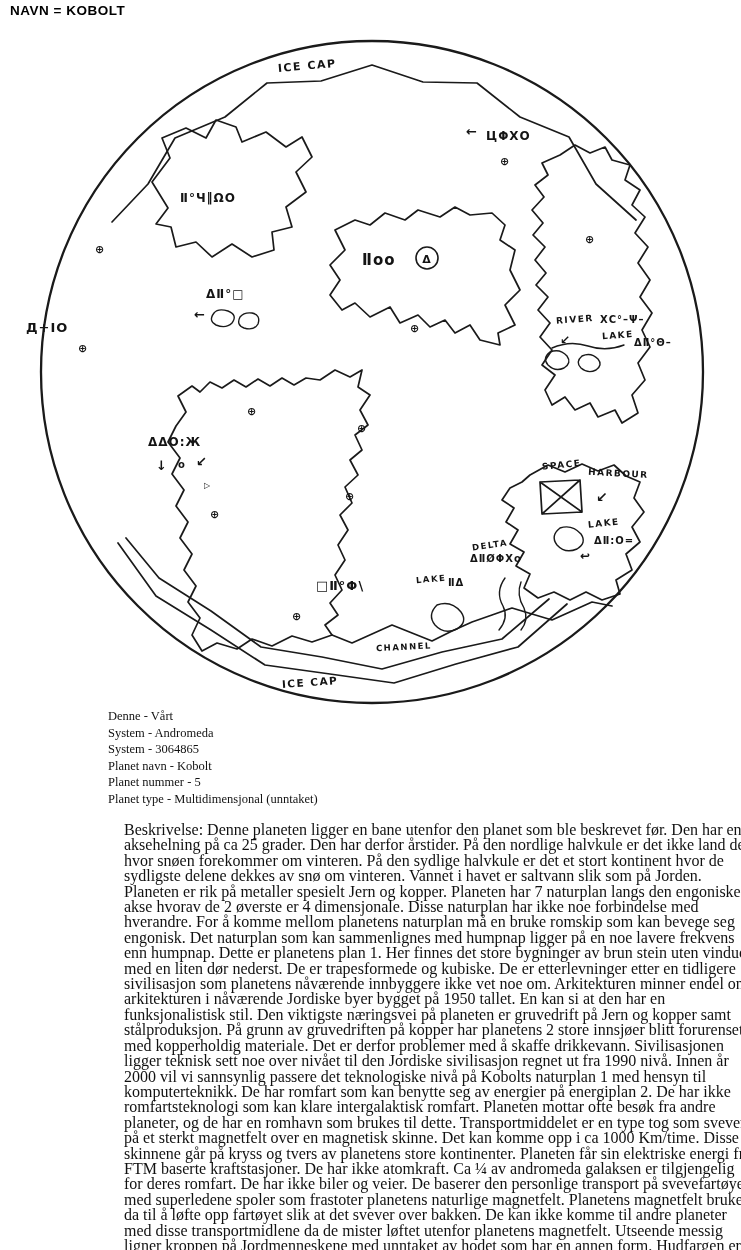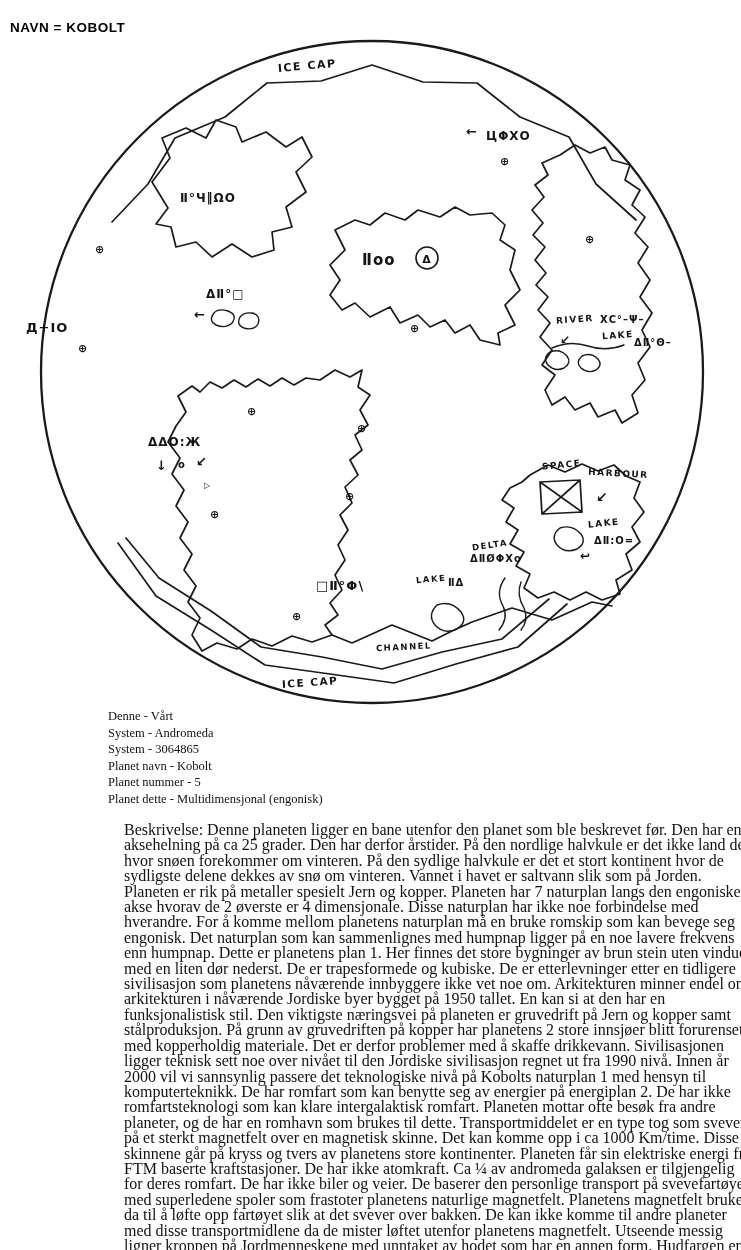--- a/index.html
+++ b/index.html
@@ -1,17 +1,17 @@
 <!DOCTYPE html>
 <html><head>
 <meta charset="utf-8">
 <style>
   html,body{margin:0;padding:0;background:#fff;}
   body{width:741px;height:1250px;position:relative;font-family:"Liberation Serif",serif;color:#111;}
-  .header{position:absolute;left:4px;top:20px;font-family:"Liberation Sans",sans-serif;
+  .header{position:absolute;left:4px;top:3px;font-family:"Liberation Sans",sans-serif;
           font-weight:bold;font-size:13.5px;letter-spacing:.5px;color:#000;padding-left:6px;}
   .mapwrap{position:absolute;left:0;top:30px;width:741px;height:680px;}
   svg text{fill:#141414;}
   .coast{fill:none;stroke:#1a1a1a;stroke-width:1.7;stroke-linejoin:round;stroke-linecap:round;}
   .thin{fill:none;stroke:#1a1a1a;stroke-width:1.4;stroke-linejoin:round;stroke-linecap:round;}
   .hand{font-family:"DejaVu Sans",sans-serif;font-weight:bold;letter-spacing:1.5px;}
   .glyph{font-family:"DejaVu Sans",sans-serif;font-weight:bold;letter-spacing:1px;}
   .mark{font-family:"DejaVu Sans",sans-serif;font-weight:bold;}
   .facts{position:absolute;left:108px;top:708px;font-size:12.5px;line-height:16.6px;}
   .desc{position:absolute;left:108px;top:806px;width:630px;font-size:16px;line-height:15.4px;
@@ -107,16 +107,16 @@
   <text class="mark" x="78" y="322" font-size="11">⊕</text>
 </svg>
 </div>
 
 <div class="facts">
   <div>Denne - Vårt</div>
   <div>System - Andromeda</div>
   <div>System - 3064865</div>
   <div>Planet navn - Kobolt</div>
   <div>Planet nummer - 5</div>
-  <div>Planet dette - Multidimensjonal (engonisk)</div>
+  <div>Planet type - Multidimensjonal (unntaket)</div>
 </div>
 
 <p class="desc">Beskrivelse: Denne planeten ligger en bane utenfor den planet som ble beskrevet før. Den har en aksehelning på ca 25 grader. Den har derfor årstider.  På den nordlige halvkule er det ikke land der hvor snøen forekommer om vinteren. På den sydlige halvkule er det et stort kontinent hvor de sydligste delene dekkes av snø om vinteren. Vannet i havet er saltvann slik som på Jorden. Planeten er rik på metaller spesielt Jern og kopper. Planeten har 7 naturplan langs den engoniske akse hvorav de 2 øverste er 4 dimensjonale.  Disse naturplan har ikke noe forbindelse med hverandre. For å komme mellom planetens naturplan må en bruke romskip som kan bevege seg engonisk.  Det naturplan som kan sammenlignes med humpnap ligger på en noe lavere frekvens enn humpnap. Dette er planetens plan 1. Her finnes det store bygninger av brun stein uten vinduer med en liten dør nederst. De er trapesformede og kubiske. De er etterlevninger etter en tidligere sivilisasjon som planetens nåværende innbyggere ikke vet noe om. Arkitekturen minner endel om arkitekturen i nåværende Jordiske byer bygget på 1950 tallet. En kan si at den har en funksjonalistisk stil. Den viktigste næringsvei på planeten er gruvedrift på Jern og kopper samt stålproduksjon. På grunn av gruvedriften på kopper har planetens 2 store innsjøer blitt forurenset med kopperholdig materiale. Det er derfor problemer med å skaffe drikkevann. Sivilisasjonen ligger teknisk sett noe over nivået til den Jordiske sivilisasjon regnet ut fra 1990 nivå. Innen år 2000 vil vi sannsynlig passere det teknologiske nivå på Kobolts naturplan 1 med hensyn til komputerteknikk. De har romfart som kan benytte seg av energier på energiplan 2. De har ikke romfartsteknologi som kan klare intergalaktisk romfart. Planeten mottar ofte besøk fra andre planeter, og de har en romhavn som brukes til dette. Transportmiddelet er en type tog som svever på et sterkt magnetfelt over en magnetisk skinne. Det kan komme opp i ca 1000 Km/time. Disse skinnene går på kryss og tvers av planetens store kontinenter. Planeten får sin elektriske energi fra FTM baserte kraftstasjoner. De har ikke atomkraft. Ca ¼ av andromeda galaksen er tilgjengelig for deres romfart. De har ikke biler og veier. De baserer den personlige transport på svevefartøyer med superledene spoler som frastoter planetens naturlige magnetfelt. Planetens magnetfelt brukes da til å løfte opp fartøyet slik at det svever over bakken. De kan ikke komme til andre planeter med disse transportmidlene da de mister løftet utenfor planetens magnetfelt. Utseende messig ligner kroppen på Jordmenneskene med unntaket av hodet som har en annen form. Hudfargen er blågrønn. Det finnes store barskoger på planeten, med pattedyr som ligner på Elg og Hjort. Det finnes ikke blomster.  Derfor har de laget kunstig blomster av metall som de har malt og utplassert i sine by parker. Det finnes heller ikke fugler her.  Sivilisasjonen på naturplan 3 til 7 ligger på et høyere nivå med hensyn til kontakt med den galaktiske sivilisasjon.</p>
 
 </body></html>

